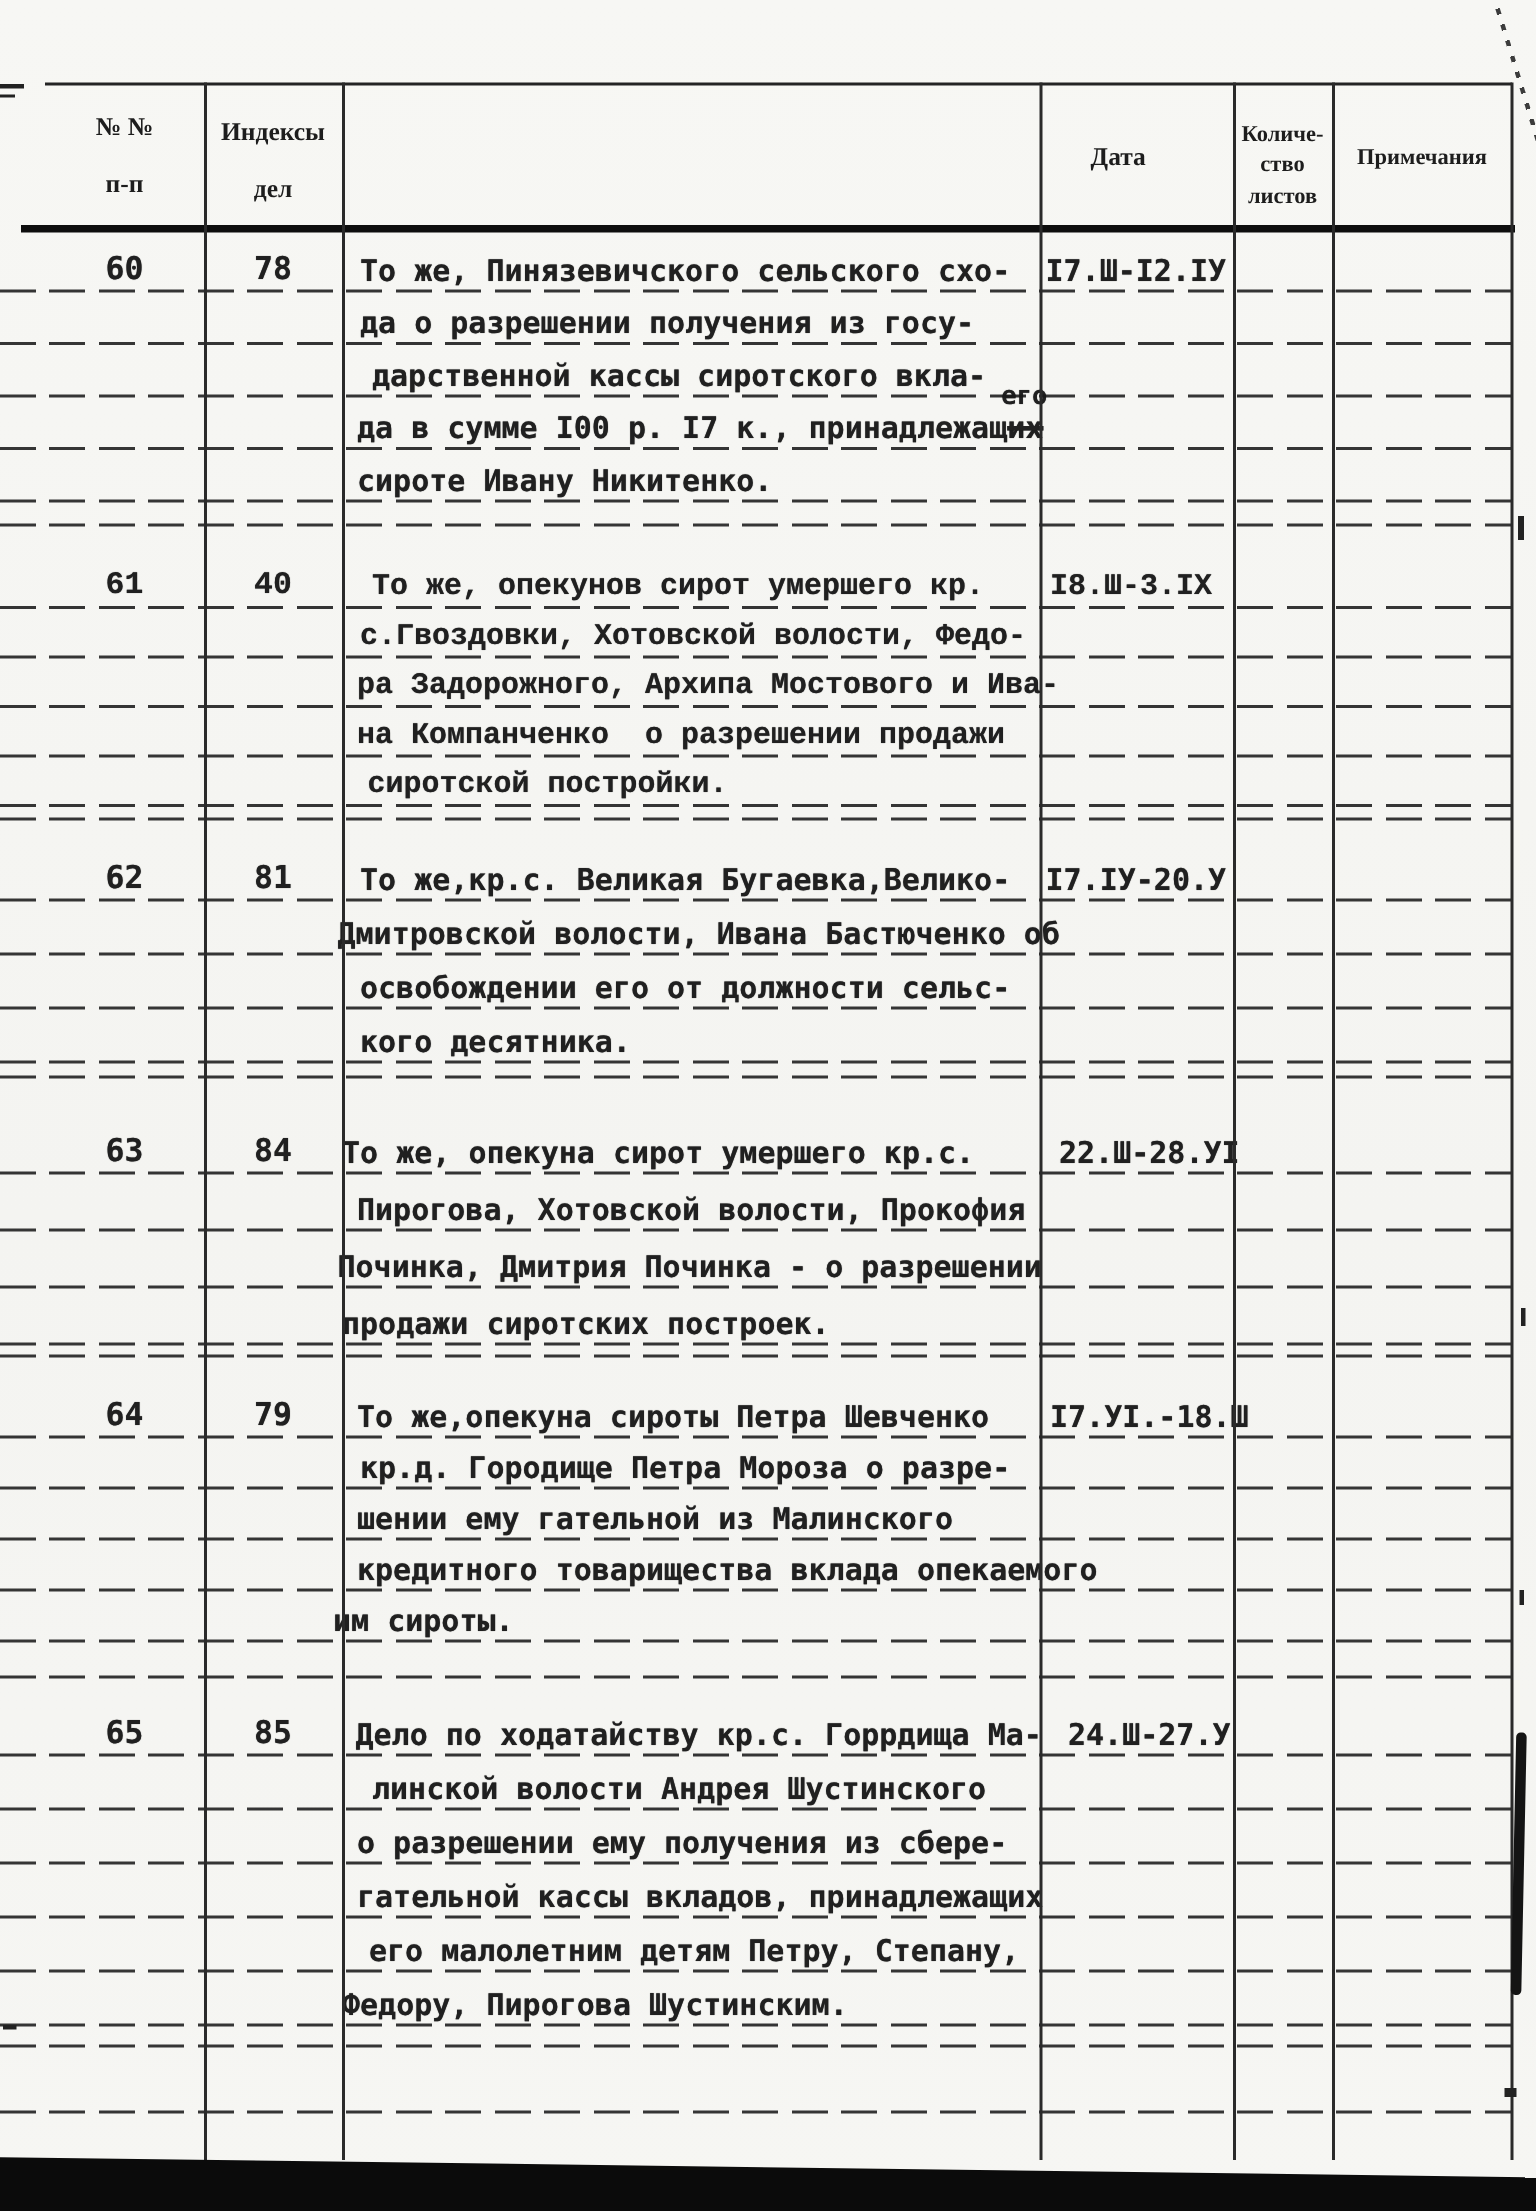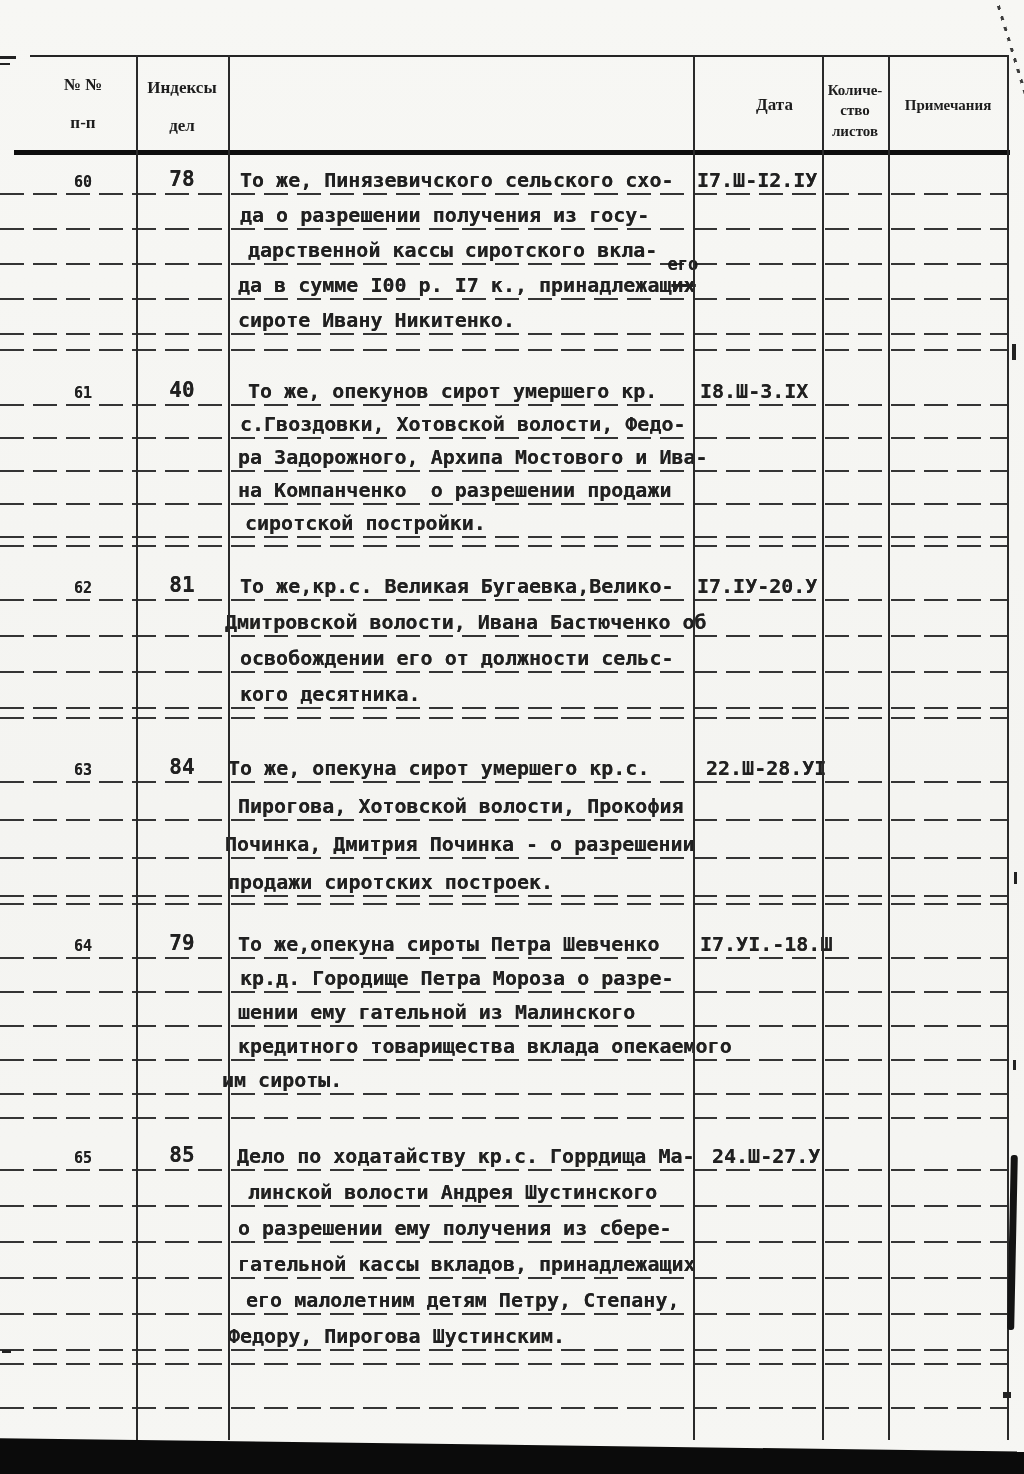--- a/index.html
+++ b/index.html
@@ -17,21 +17,21 @@
   
   .rule{background-image:repeating-linear-gradient(90deg,#2d2d2d 0 24px,rgba(0,0,0,0) 24px 33px);
         background-size:100% 2px;background-repeat:no-repeat;background-position:0 100%;opacity:.96;}
   .ruled-row{position:absolute;left:0;width:1008px;height:3px;}
   
   .entry{position:absolute;left:0;width:1008px;z-index:2;}
   .line{position:relative;width:1008px;height:var(--lh,35px);}
   .txt{position:absolute;bottom:3px;white-space:pre;font-size:20px;font-weight:bold;
        text-shadow:0 0 .6px rgba(10,10,10,.75);}
   .num{position:absolute;left:30px;width:106px;bottom:4px;text-align:center;
-       font-size:15px;font-weight:bold;text-shadow:0 0 .6px rgba(10,10,10,.75);}
+       font-size:21px;font-weight:bold;text-shadow:0 0 .6px rgba(10,10,10,.75);}
   .idx{position:absolute;left:136px;width:92px;bottom:4px;text-align:center;
        font-size:21px;font-weight:bold;text-shadow:0 0 .6px rgba(10,10,10,.75);}
   .date{position:absolute;bottom:3px;white-space:nowrap;font-size:20px;font-weight:bold;
         text-shadow:0 0 .6px rgba(10,10,10,.75);}
   .corr{position:relative;display:inline-block;}
   .struck{text-decoration:line-through;text-decoration-thickness:3px;}
   .above{position:absolute;left:-4px;top:-19px;font-size:17px;}
   
   .artifact{position:absolute;z-index:6;}
   .band{left:-10px;top:1438px;width:1110px;height:60px;background:#0b0b0b;
@@ -51,21 +51,21 @@
   <div class="header-sep"></div>
 
   <div class="h-cell" style="left:30px;top:72px;width:106px;">
     <div>№ №</div>
     <div style="margin-top:12px">п-п</div>
   </div>
   <div class="h-cell" style="left:136px;top:75px;width:92px;">
     <div>Индексы</div>
     <div style="margin-top:12px">дел</div>
   </div>
-  <div class="h-cell" style="left:722px;top:92px;width:105px;">Дата</div>
+  <div class="h-cell" style="left:693px;top:92px;width:105px;">Дата</div>
   <div class="h-cell h-small" style="left:822px;top:80px;width:66px;">
     <div>Количе-</div>
     <div>ство</div>
     <div>листов</div>
   </div>
   <div class="h-cell h-small" style="left:888px;top:95px;width:120px;font-family:Liberation Serif, serif;">Примечания</div>
 
   <div class="entry" style="top:160px;--lh:35px;">
     <div class="line rule">
       <span class="num">60</span>
@@ -80,21 +80,21 @@
         <span class="txt" style="left:248px">дарственной кассы сиротского вкла-</span>
       </div>
     <div class="line rule">
       <span class="txt" style="left:238px"><span>да в сумме І00 р. І7 к., принадлежащ</span><span class="corr"><span class="struck">их</span><span class="above">его</span></span></span>
     </div>
     <div class="line rule">
         <span class="txt" style="left:238px">сироте Ивану Никитенко.</span>
       </div>
   </div>
 
-  <div class="entry" style="top:373px;--lh:33px;">
+  <div class="entry" style="top:373px;font-family:Liberation Mono, monospace;--lh:33px;">
     <div class="line rule">
       <span class="num">61</span>
       <span class="idx">40</span>
       <span class="txt" style="left:248px">То же, опекунов сирот умершего кр.</span>
       <span class="date" style="left:700px">І8.Ш-3.ІХ</span>
     </div>
     <div class="line rule">
         <span class="txt" style="left:240px">с.Гвоздовки, Хотовской волости, Федо-</span>
       </div>
     <div class="line rule">

